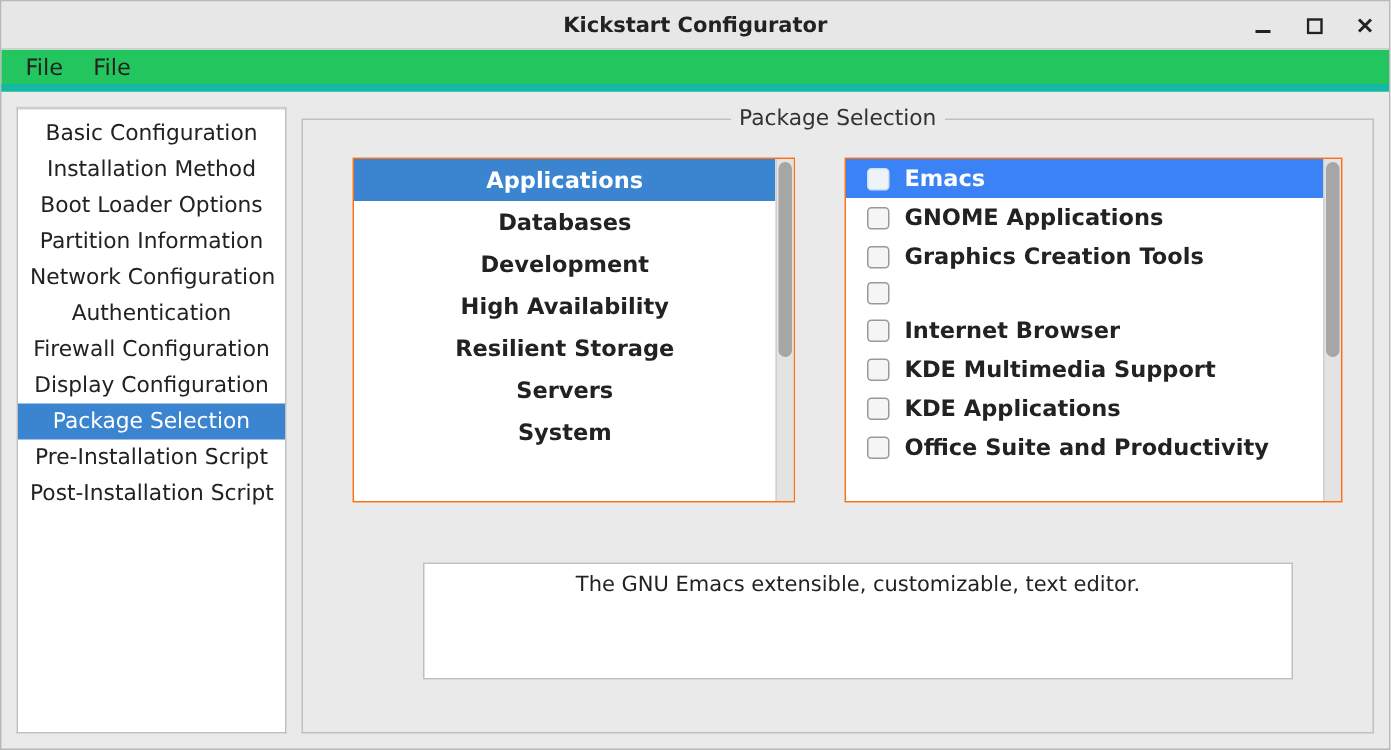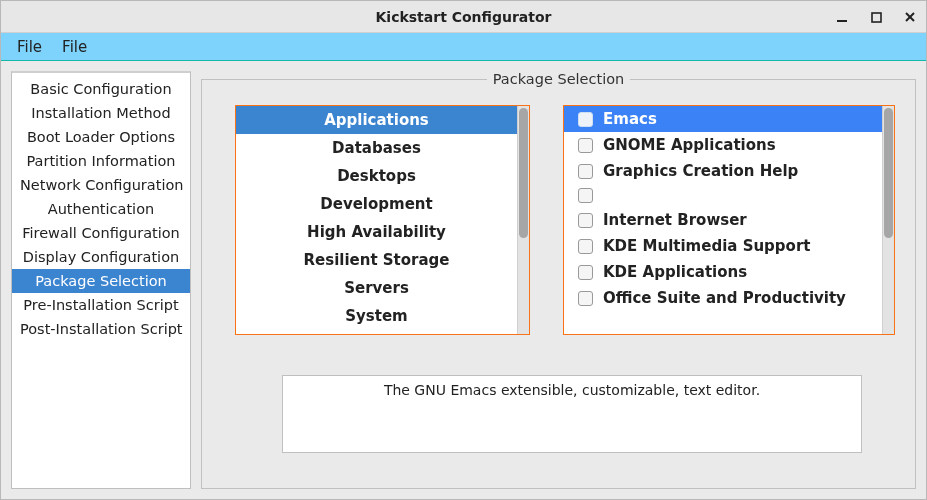--- a/index.html
+++ b/index.html
@@ -18,24 +18,24 @@
     background: #e7e7e7;
     display: flex; align-items: center; justify-content: center;
     position: relative;
     border-bottom: 1px solid #d0d0d0;
   }
   .titlebar .title { font-weight: bold; font-size: 14px; }
   .winctrls { position: absolute; right: 8px; top: 0; height: 32px; display: flex; align-items: center; gap: 18px; }
   .winctrl { width: 16px; height: 16px; display: flex; align-items: center; justify-content: center; cursor: pointer; font-weight: bold; }
   .menubar {
     height: 28px;
-    background: #7dd3fc;
+    background: #22c55e;
     display: flex; align-items: center;
     padding: 0 6px;
-    border-bottom: 1px solid #14b8a6;
+    border-bottom: 5px solid #14b8a6;
     font-size: 15px;
   }
   .menuitem { padding: 3px 10px; cursor: pointer; }
   .content { flex: 1; display: flex; padding: 10px 10px 10px 10px; gap: 10px; overflow: hidden; }
   .sidebar {
     width: 180px;
     background: #ffffff;
     border: 1px solid #bfbfbf;
     border-top: 2px solid #cfcfcf;
     padding: 4px 0;
@@ -166,21 +166,20 @@
     <div class="main">
       <fieldset class="group">
         <legend>Package Selection</legend>
 
         <div class="lists">
 
           <div class="listbox left">
             <div class="list-inner">
               <div class="cat-item selected">Applications</div>
               <div class="cat-item">Databases</div>
-              <div class="cat-item">Desktops</div>
               <div class="cat-item">Development</div>
               <div class="cat-item">High Availability</div>
               <div class="cat-item">Resilient Storage</div>
               <div class="cat-item">Servers</div>
               <div class="cat-item">System</div>
             </div>
             <div class="scrollbar-v">
                 <div class="scroll-thumb"></div>
               </div>
           </div>
@@ -190,21 +189,21 @@
               <div class="pkg-item selected">
                 <span class="checkbox"></span>
                 <span>Emacs</span>
               </div>
               <div class="pkg-item">
                 <span class="checkbox"></span>
                 <span>GNOME Applications</span>
               </div>
               <div class="pkg-item">
                 <span class="checkbox"></span>
-                <span>Graphics Creation Help</span>
+                <span>Graphics Creation Tools</span>
               </div>
               <div class="pkg-item">
                 <span class="checkbox"></span>
               </div>
               <div class="pkg-item">
                 <span class="checkbox"></span>
                 <span>Internet Browser</span>
               </div>
               <div class="pkg-item">
                 <span class="checkbox"></span>

